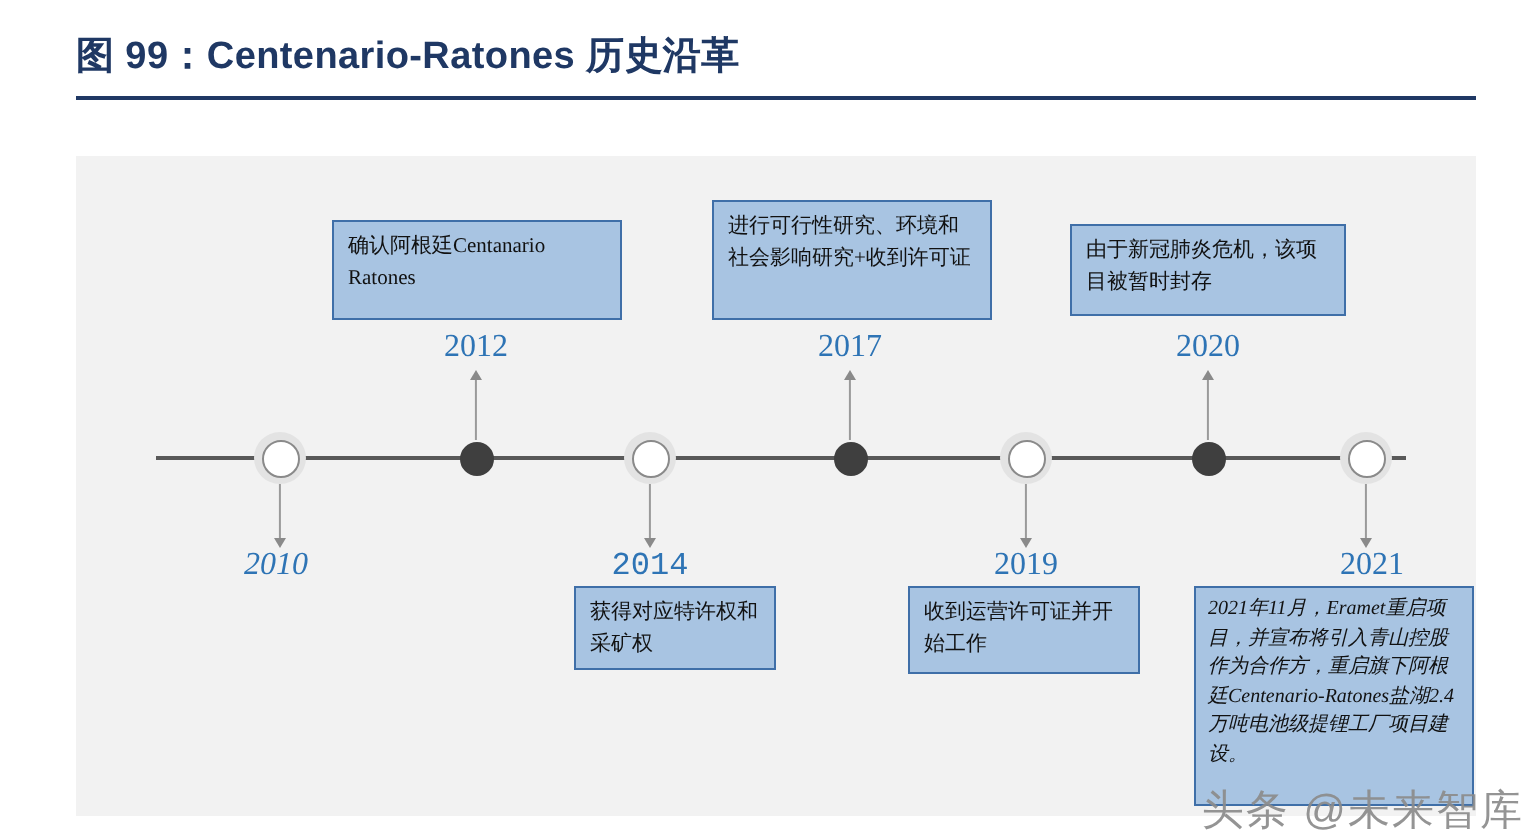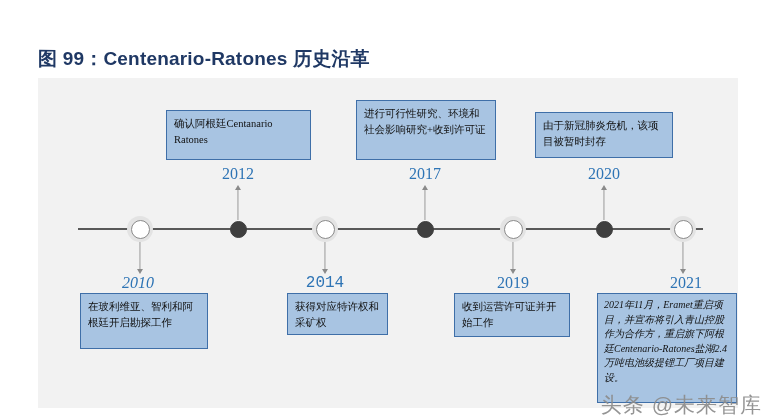--- a/index.html
+++ b/index.html
@@ -7,21 +7,21 @@
     width:770px;height:420px;
     background:#ffffff;
     font-family:"Liberation Serif","DejaVu Serif",serif;
     overflow:hidden;
     position:relative;
   }
   #root{position:relative;width:770px;height:420px;}
 
   
   .title-wrap{
-    position:absolute;left:38px;top:14px;width:700px;height:42px;margin-top:30px;
+    position:absolute;left:38px;top:14px;width:700px;height:42px;
   }
   .fig-title{
     font-family:"Liberation Sans","DejaVu Sans",sans-serif;
     font-weight:bold;
     font-size:19px;
     color:#1F3864;
     letter-spacing:0.2px;
     white-space:nowrap;
     line-height:30px;
   }
@@ -113,21 +113,20 @@
     <div class="axis"></div>
 
     <div class="marker" style="left:102px;top:151px;">
       <div class="halo">
           <div class="ring"></div>
         </div>
     </div>
     <div class="stem" style="left:102px;top:164px;height:28px;"></div>
     <div class="arrow down" style="left:102px;top:191px;"></div>
     <div class="year" style="left:100px;top:196px;font-style:italic;">2010</div>
-    <div class="evbox" style="left:42px;top:215px;width:128px;height:56px;">在玻利维亚、智利和阿根廷开启勘探工作</div>
 
     <div class="marker solid" style="left:200px;top:151px;">
       <div class="halo">
           <div class="ring"></div>
         </div>
     </div>
     <div class="stem" style="left:200px;top:112px;height:30px;"></div>
     <div class="arrow up" style="left:200px;top:107px;"></div>
     <div class="year" style="left:200px;top:87px;">2012</div>
     <div class="evbox" style="left:128px;top:32px;width:145px;height:50px;">确认阿根廷Centanario Ratones</div>

